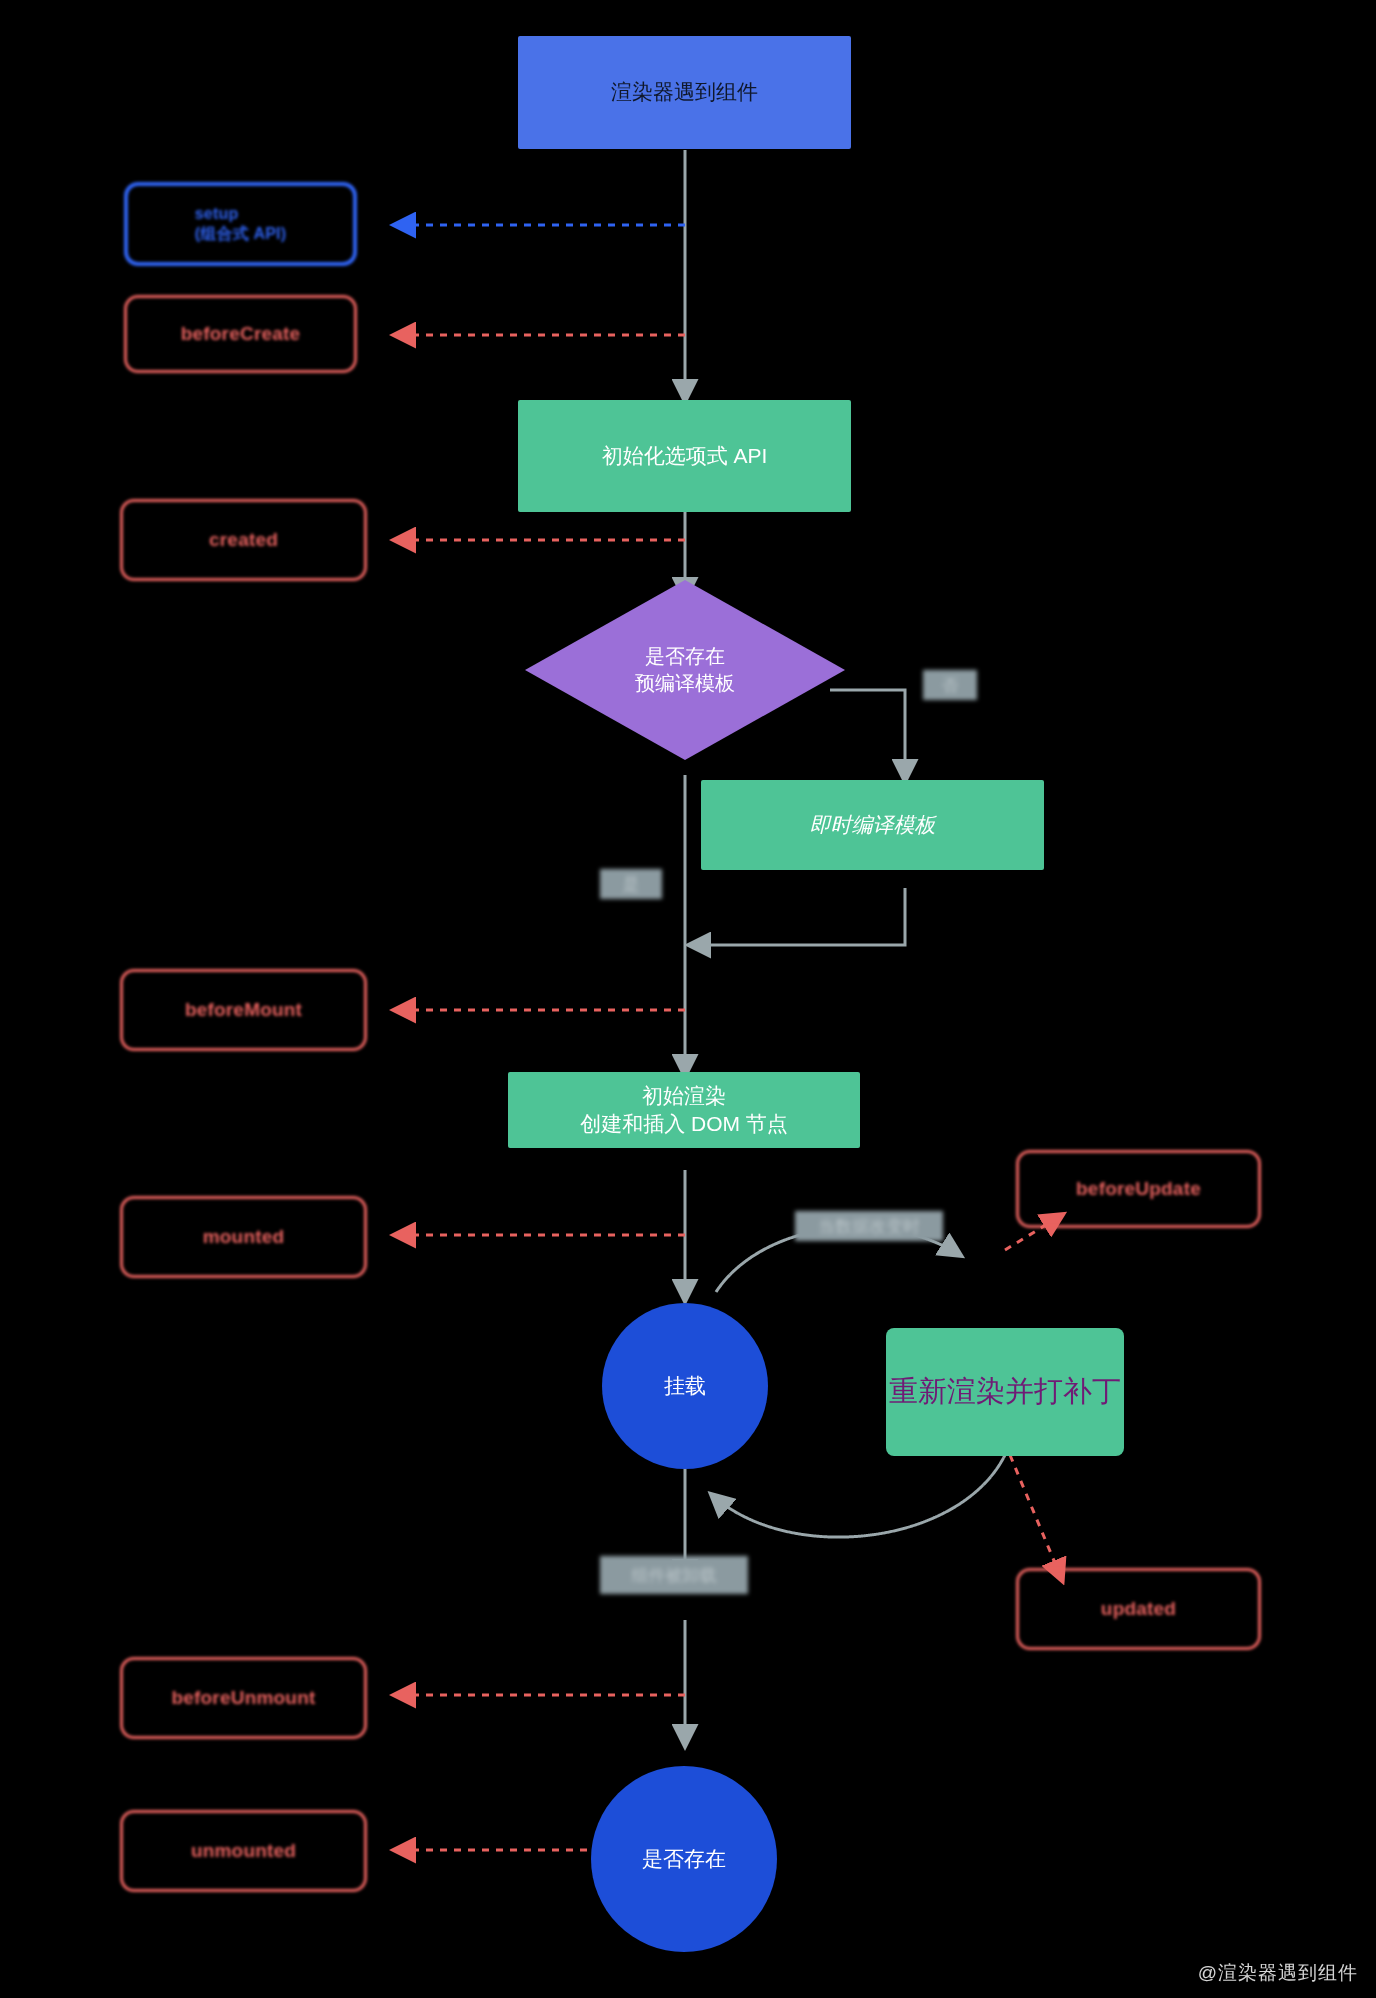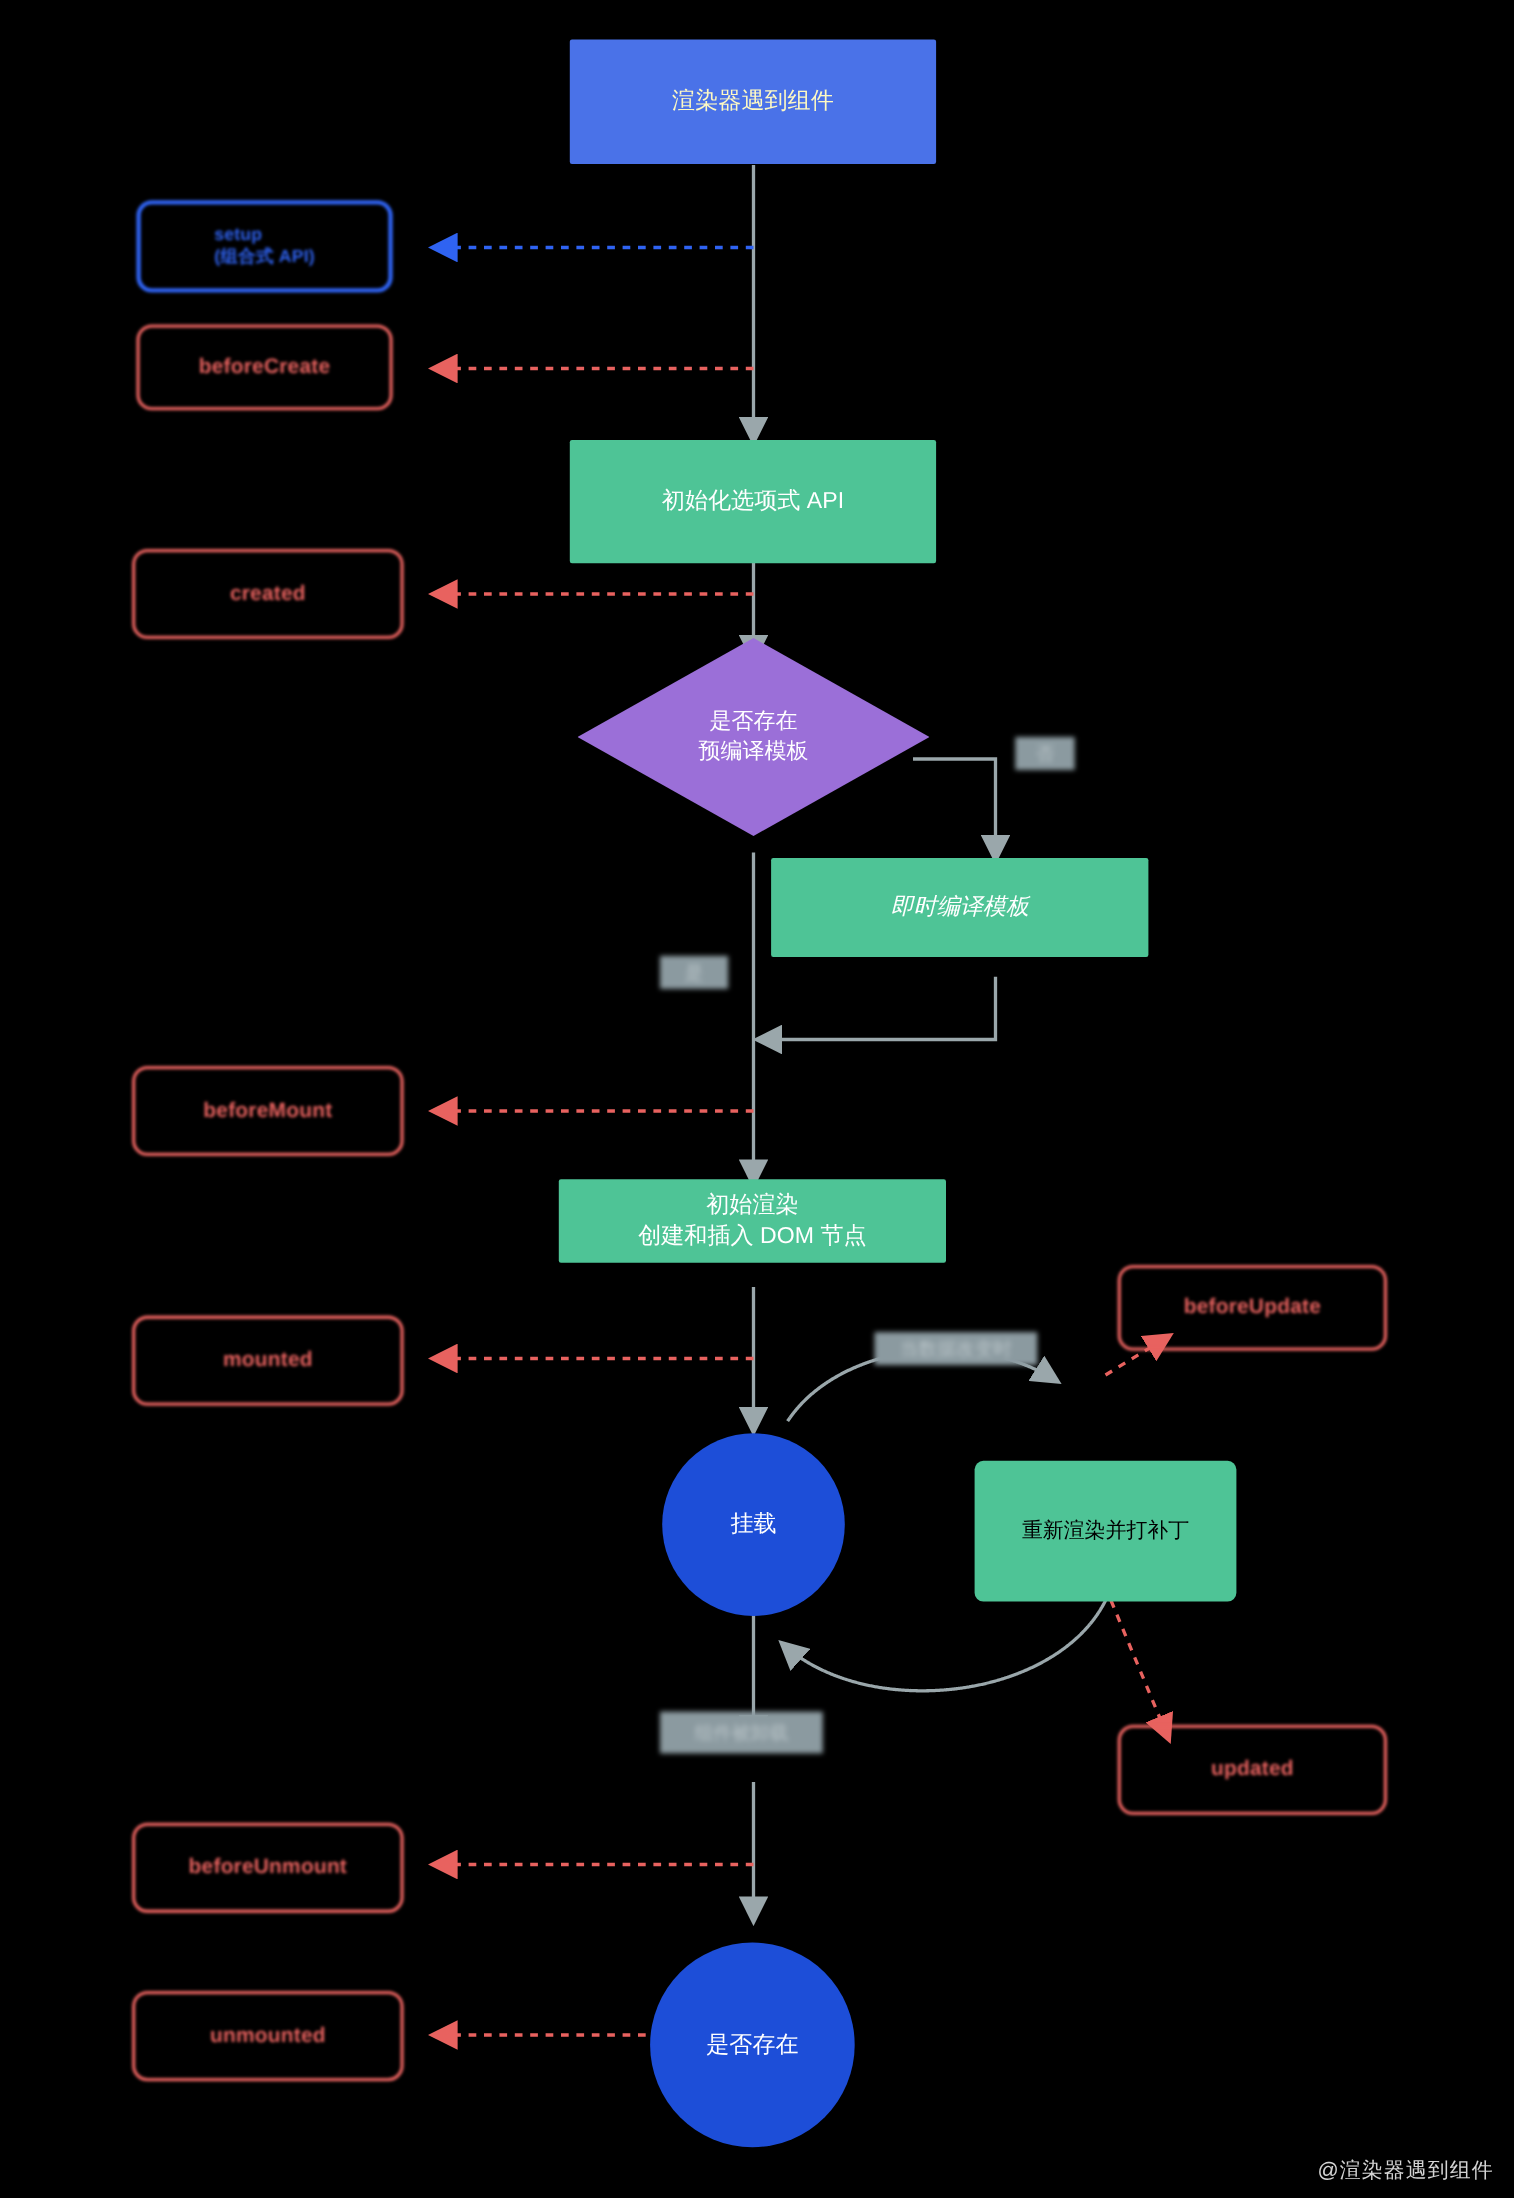--- a/index.html
+++ b/index.html
@@ -26,34 +26,34 @@
     display: flex;
     align-items: center;
     justify-content: center;
     text-align: center;
     line-height: 1.35;
     z-index: 5;
   }
   
   .box-blue {
     background: #4a72e8;
-    color: #fef9c3;
+    color: #0f172a;
     font-size: 21px;
     border-radius: 2px;
   }
   .box-green {
     background: #4ec496;
     color: #ffffff;
     font-size: 21px;
     border-radius: 2px;
   }
   .box-green-round {
     background: #4ec496;
-    color: #000000;
-    font-size: 19px;
+    color: #701a75;
+    font-size: 29px;
     border-radius: 8px;
   }
   .diamond {
     background: transparent;
     color: #ffffff;
     font-size: 20px;
   }
   .diamond .dshape {
     position: absolute;
     left: 0; top: 0; right: 0; bottom: 0;

